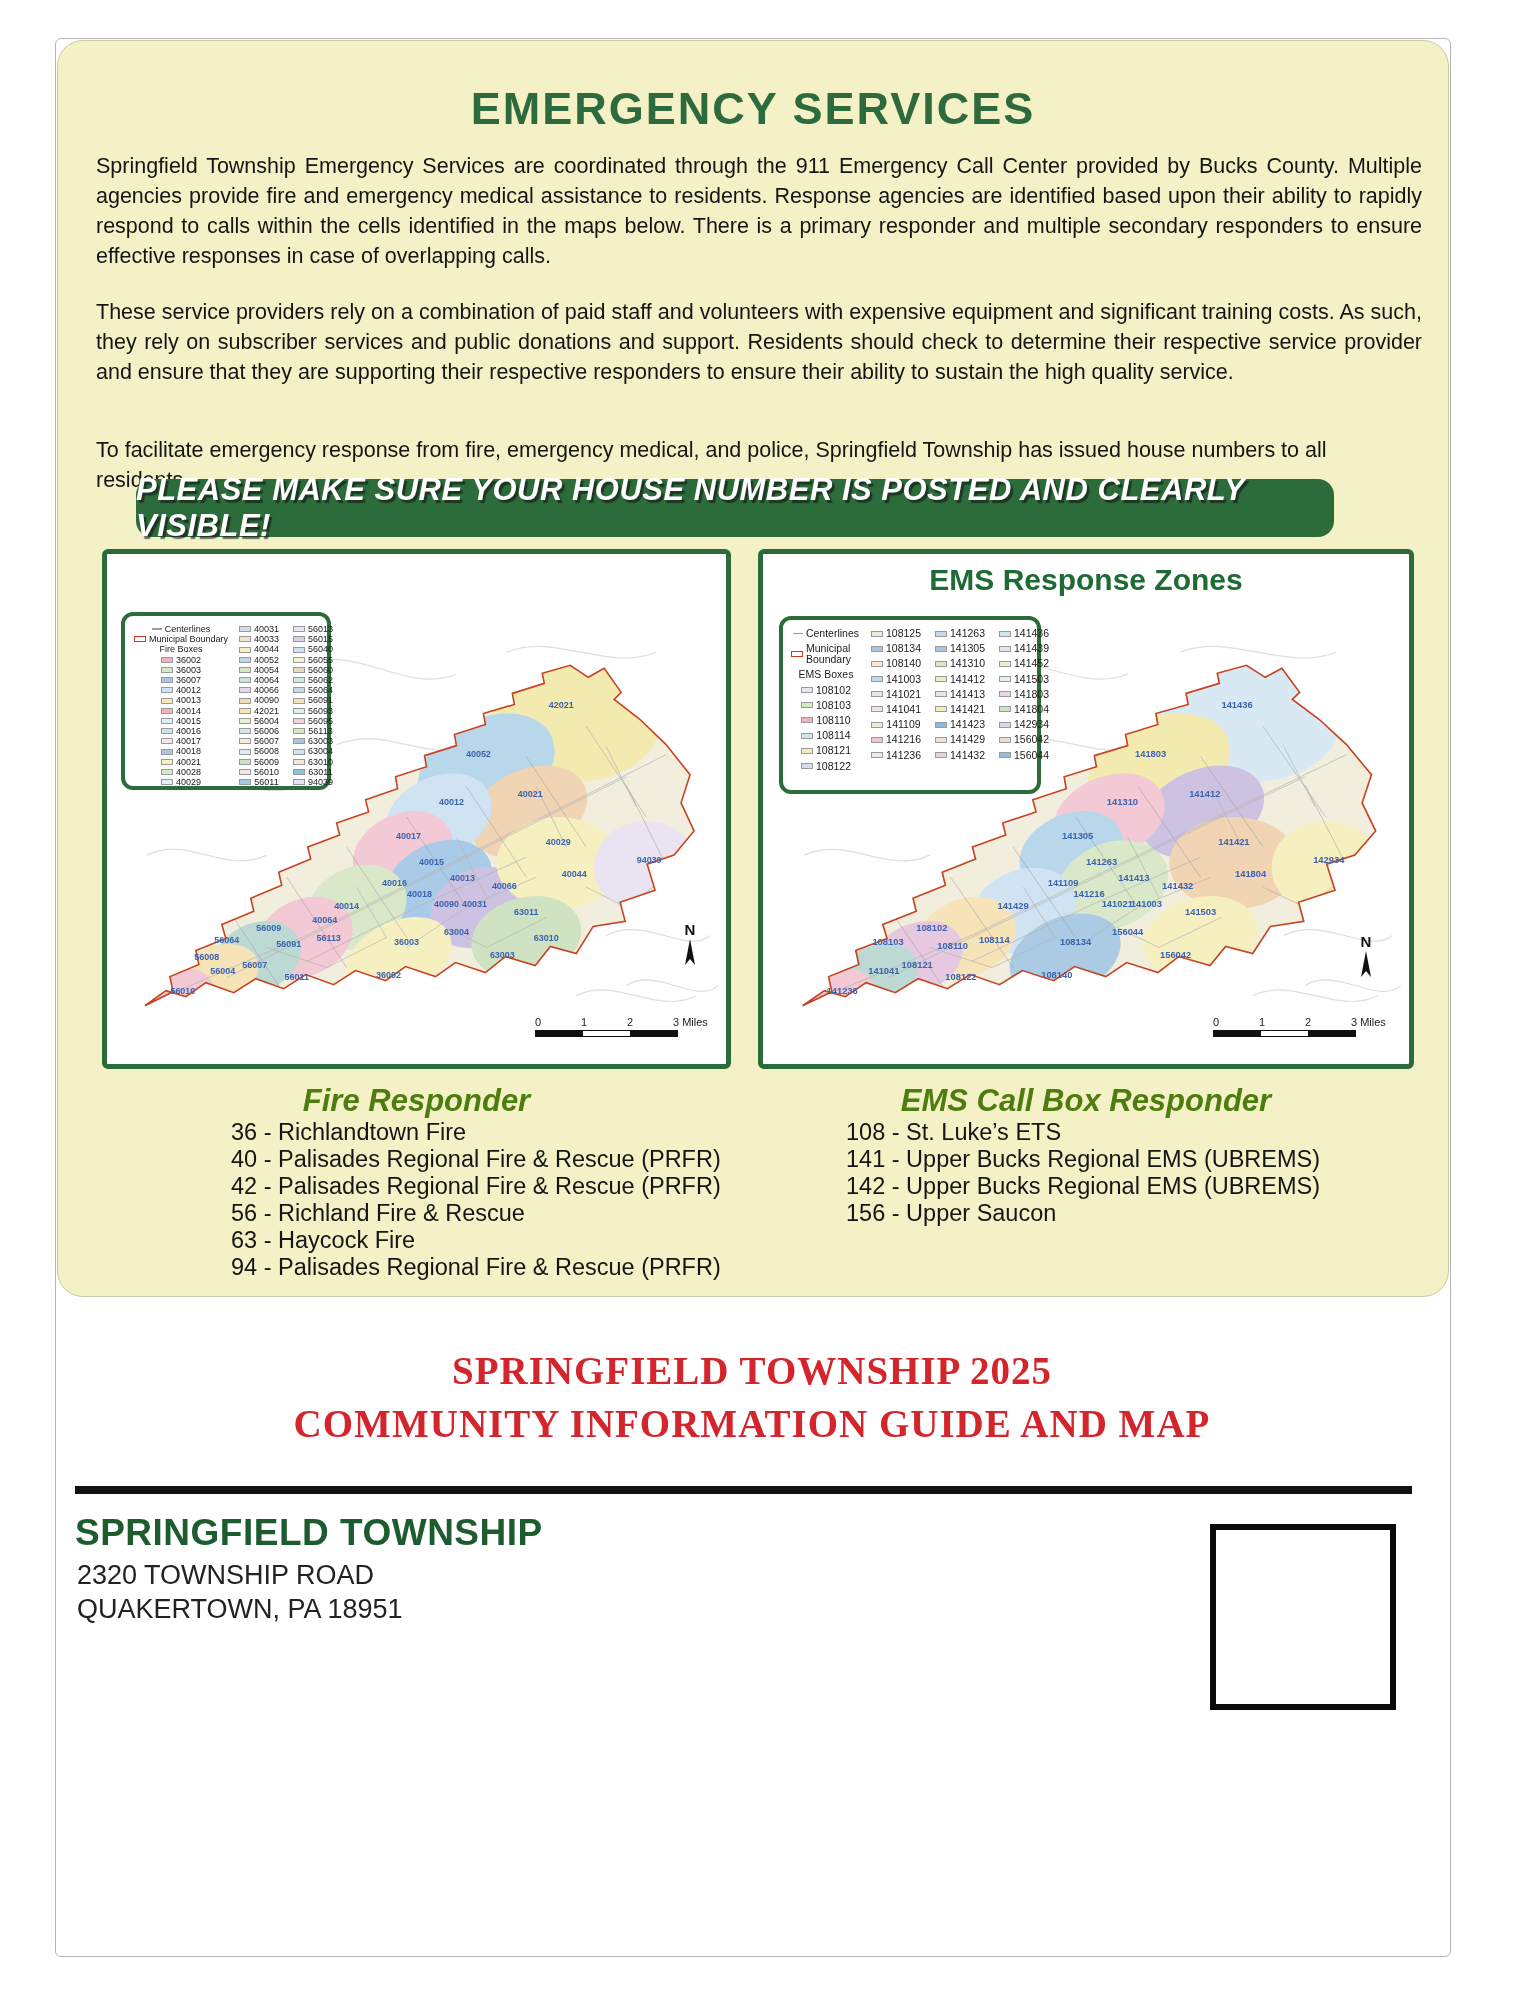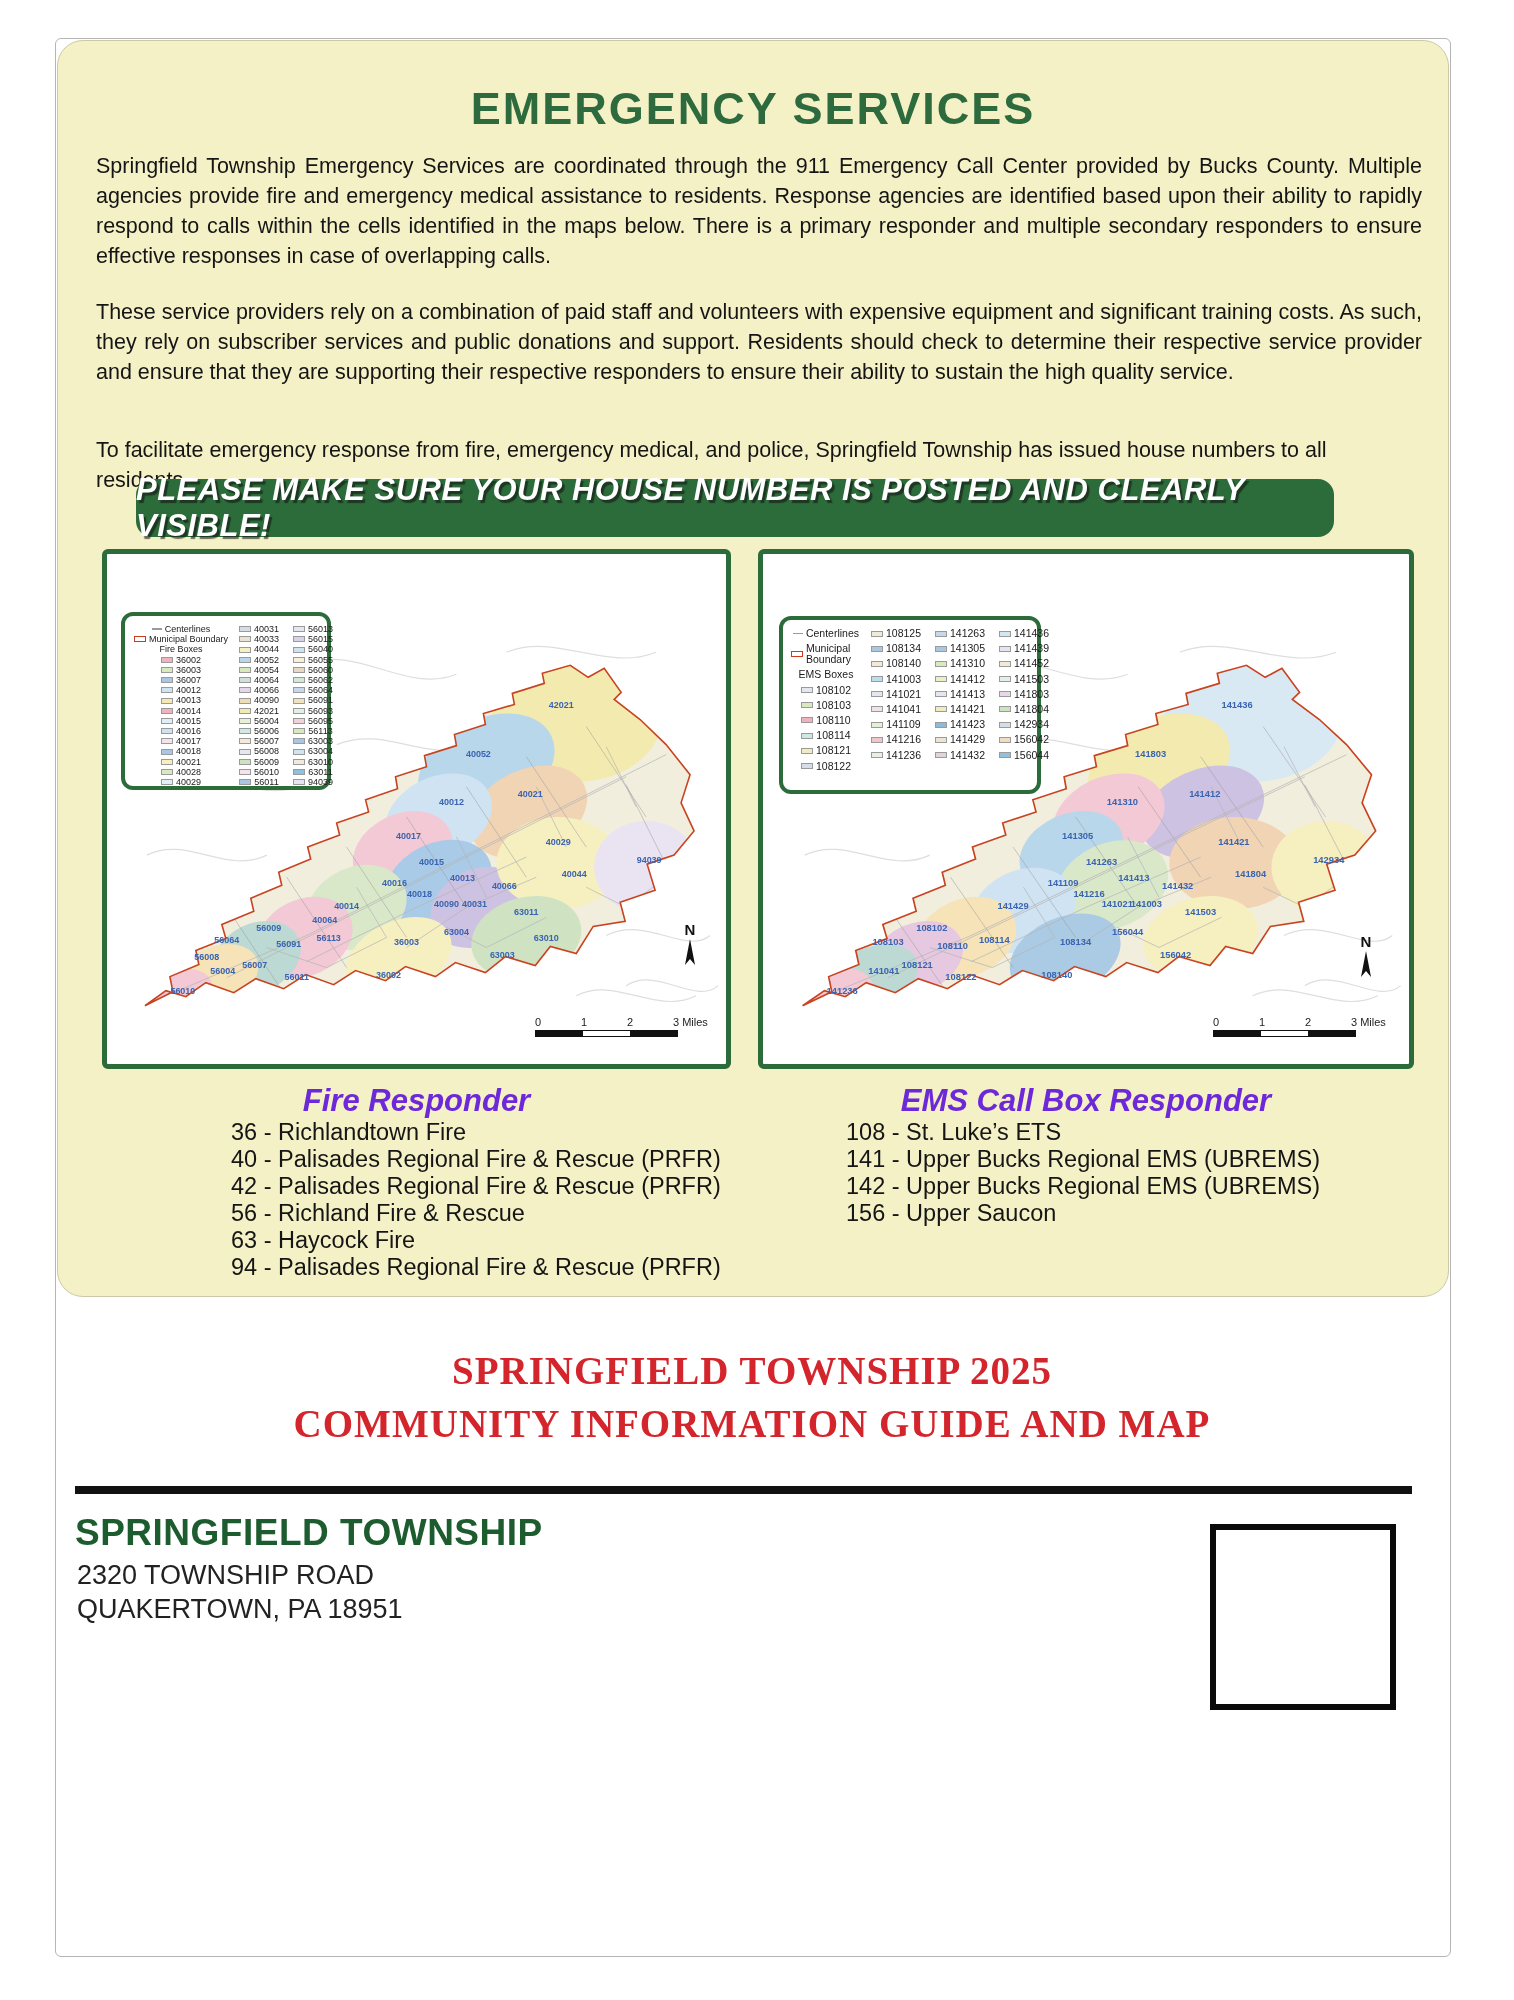--- a/index.html
+++ b/index.html
@@ -51,21 +51,21 @@
   .fire .north{left:572px;top:368px;} .ems .north{left:592px;top:380px;}
   .n-lab{font-size:15px;font-weight:bold;color:#111;line-height:15px;}
   .scalebar{position:absolute;width:200px;}
   .fire .scalebar{left:428px;top:462px;} .ems .scalebar{left:450px;top:462px;}
   .sc-labs{display:flex;font-size:11px;color:#222;margin-bottom:2px;}
   .sc-lab{flex:0 0 46px;} .sc-labs .sc-lab:last-child{flex:0 0 auto;}
   .sc-bar{width:141px;height:5px;border:1px solid #111;
         background:linear-gradient(90deg,#111 0 33.3%,#fff 33.3% 66.6%,#111 66.6%);}
   
   .resp-head{position:absolute;top:1042px;text-align:center;font-size:31px;font-weight:bold;
-        font-style:italic;color:#6d28d9;}
+        font-style:italic;color:#4d7c0f;}
   .fire-head{left:44px;width:629px;} .ems-head{left:700px;width:656px;}
   .resp-list{position:absolute;top:1078px;}
   .fire-list{left:173px;} .ems-list{left:788px;}
   .resp-item{font-size:23.5px;line-height:27px;color:#151515;}
   
   .red-title{position:absolute;left:55px;top:1344px;width:1394px;text-align:center;
         font-family:"Liberation Serif",serif;font-weight:bold;font-size:39px;
         color:#d3252b;line-height:53px;letter-spacing:1px;}
   .rule{position:absolute;left:75px;top:1486px;width:1337px;height:8px;background:#111;}
   .org{position:absolute;left:75px;top:1512px;font-size:37px;font-weight:bold;
@@ -370,20 +370,21 @@
             <span class="sc-lab">0</span>
             <span class="sc-lab">1</span>
             <span class="sc-lab">2</span>
             <span class="sc-lab">3 Miles</span>
           </div>
         <div class="sc-bar"></div>
       </div>
     </div>
 
     <div class="map-panel ems">
+      <div class="map-title">EMS Response Zones</div>
       <div class="map-canvas">
         <svg viewBox="0 0 620 458" preserveAspectRatio="none" xmlns="http://www.w3.org/2000/svg">
           <defs>
             <clipPath id="tclipE">
                 <path d="M 38 400 L 66 386 L 63 371 L 92 359 L 89 345 L 119 333 L 115 319 L 147 306 L 144 293 L 175 280 L 172 267 L 204 254 L 201 242 L 233 230 L 230 218 L 262 207 L 259 195 L 291 184 L 289 172 L 320 162 L 318 151 L 350 141 L 348 130 L 379 120 L 377 109 L 408 100 L 406 89 L 438 79 L 436 69 L 464 61 L 482 73 L 498 64 L 515 88 L 508 95 L 534 115 L 560 140 L 584 170 L 575 198 L 588 226 L 568 250 L 541 259 L 549 285 L 514 297 L 519 316 L 487 321 L 470 348 L 444 341 L 429 360 L 399 351 L 379 367 L 349 357 L 329 371 L 299 361 L 279 375 L 249 365 L 227 379 L 199 369 L 177 383 L 149 373 L 127 387 L 99 377 L 79 391 L 59 385 Z"></path>
               </clipPath>
           </defs>
           <g stroke="#dedede" stroke-width="1.2" fill="none">
             <path d="M30,80 C80,60 120,100 170,80 M200,60 C250,40 300,90 350,70 M400,48 C450,28 500,68 550,48 M60,180 C110,160 150,200 200,180 M230,140 C280,120 320,160 370,140 M500,330 C540,310 580,350 604,330 M520,380 C550,360 590,400 612,380 M40,250 C80,230 120,270 160,250 M90,120 C130,100 170,140 210,120 M470,390 C510,370 550,410 590,390"></path>
           </g>

